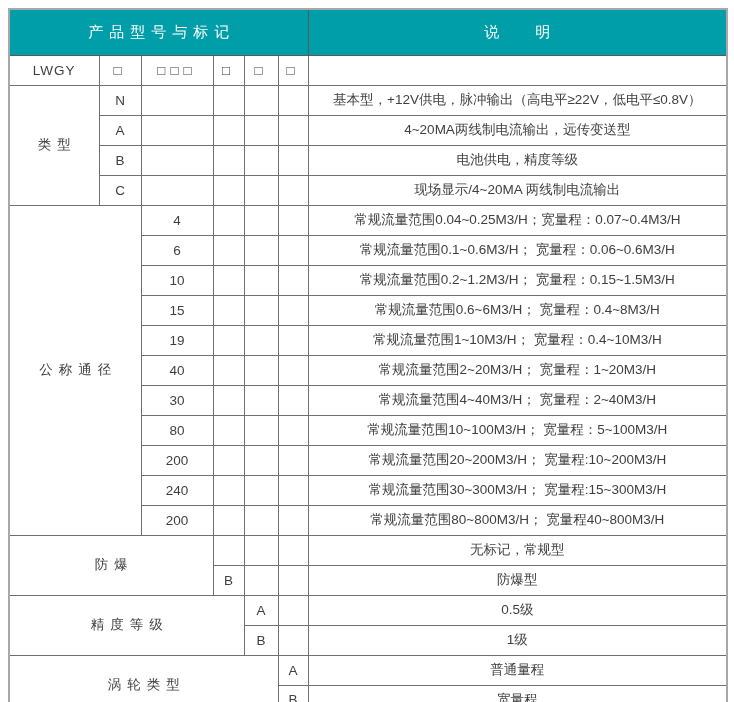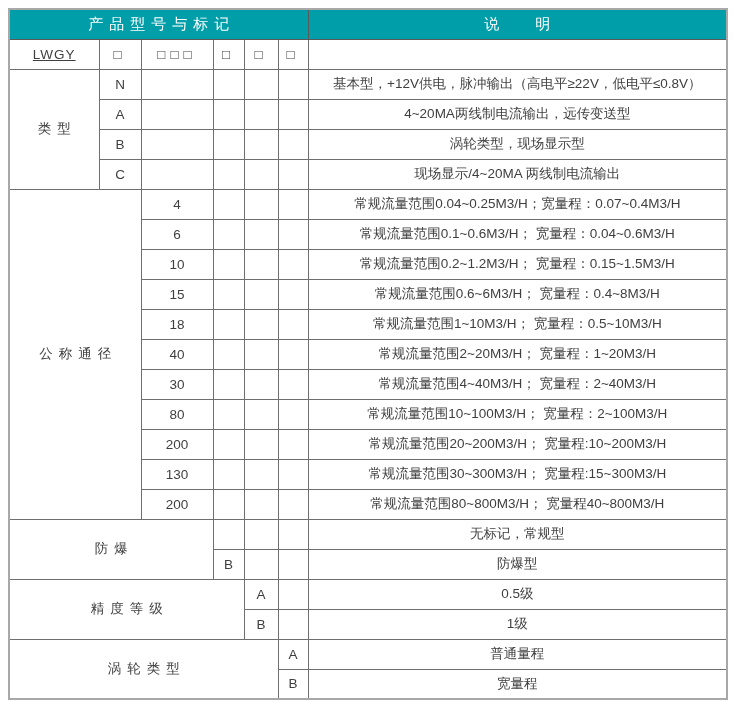--- a/index.html
+++ b/index.html
@@ -32,26 +32,26 @@
     font-size: 13.5px;
     font-weight: normal;
     overflow: hidden;
     white-space: nowrap;
   }
   table.spec thead th {
     background: #009ea8;
     color: #ffffff;
     border-color: #5a5a5a;
     font-size: 15px;
-    height: 30px;
+    height: 46px;
   }
   .lsp   { letter-spacing: 6px;  padding-left: 6px; }   
   .lsp-w { letter-spacing: 36px; padding-left: 36px; font-family: Liberation Mono, monospace; }  
   .label { font-size: 14.5px; }
-  .lwgy  { font-size: 15.5px; color: #4a4a4a; letter-spacing: 1px; text-decoration: underline; }
+  .lwgy  { font-size: 15.5px; color: #4a4a4a; letter-spacing: 1px; }
   .code  { font-size: 15px; color: #4a4a4a; }
   .size  { font-size: 14.5px; color: #4a4a4a; }
   .boxes { color: #bfbfbf; font-size: 16px; letter-spacing: 5px; padding-left: 5px; }
   .desc  { font-size: 13.5px; margin-top: 24px; }
 </style>
 </head>
 <body>
 
 <div class="wrap">
   <table class="spec">
@@ -98,21 +98,21 @@
           <td></td>
           <td></td>
         <td class="desc">4~20MA两线制电流输出，远传变送型</td>
       </tr>
       <tr>
         <td class="code">B</td>
         <td></td>
           <td></td>
           <td></td>
           <td></td>
-        <td class="desc">涡轮类型，现场显示型</td>
+        <td class="desc">电池供电，精度等级</td>
       </tr>
       <tr>
         <td class="code">C</td>
         <td></td>
           <td></td>
           <td></td>
           <td></td>
         <td class="desc">现场显示/4~20MA 两线制电流输出</td>
       </tr>
 
@@ -122,73 +122,73 @@
         <td></td>
           <td></td>
           <td></td>
         <td class="desc">常规流量范围0.04~0.25M3/H；宽量程：0.07~0.4M3/H</td>
       </tr>
       <tr>
         <td class="size">6</td>
         <td></td>
           <td></td>
           <td></td>
-        <td class="desc">常规流量范围0.1~0.6M3/H；  宽量程：0.04~0.6M3/H</td>
+        <td class="desc">常规流量范围0.1~0.6M3/H；  宽量程：0.06~0.6M3/H</td>
       </tr>
       <tr>
         <td class="size">10</td>
         <td></td>
           <td></td>
           <td></td>
         <td class="desc">常规流量范围0.2~1.2M3/H；  宽量程：0.15~1.5M3/H</td>
       </tr>
       <tr>
         <td class="size">15</td>
         <td></td>
           <td></td>
           <td></td>
         <td class="desc">常规流量范围0.6~6M3/H；  宽量程：0.4~8M3/H</td>
       </tr>
       <tr>
-        <td class="size">18</td>
-        <td></td>
-          <td></td>
-          <td></td>
-        <td class="desc">常规流量范围1~10M3/H；  宽量程：0.5~10M3/H</td>
+        <td class="size">19</td>
+        <td></td>
+          <td></td>
+          <td></td>
+        <td class="desc">常规流量范围1~10M3/H；  宽量程：0.4~10M3/H</td>
       </tr>
       <tr>
         <td class="size">40</td>
         <td></td>
           <td></td>
           <td></td>
         <td class="desc">常规流量范围2~20M3/H；  宽量程：1~20M3/H</td>
       </tr>
       <tr>
         <td class="size">30</td>
         <td></td>
           <td></td>
           <td></td>
         <td class="desc">常规流量范围4~40M3/H；  宽量程：2~40M3/H</td>
       </tr>
       <tr>
         <td class="size">80</td>
         <td></td>
           <td></td>
           <td></td>
-        <td class="desc">常规流量范围10~100M3/H；  宽量程：2~100M3/H</td>
+        <td class="desc">常规流量范围10~100M3/H；  宽量程：5~100M3/H</td>
       </tr>
       <tr>
         <td class="size">200</td>
         <td></td>
           <td></td>
           <td></td>
         <td class="desc">常规流量范围20~200M3/H；  宽量程:10~200M3/H</td>
       </tr>
       <tr>
-        <td class="size">130</td>
+        <td class="size">240</td>
         <td></td>
           <td></td>
           <td></td>
         <td class="desc">常规流量范围30~300M3/H；  宽量程:15~300M3/H</td>
       </tr>
       <tr>
         <td class="size">200</td>
         <td></td>
           <td></td>
           <td></td>

